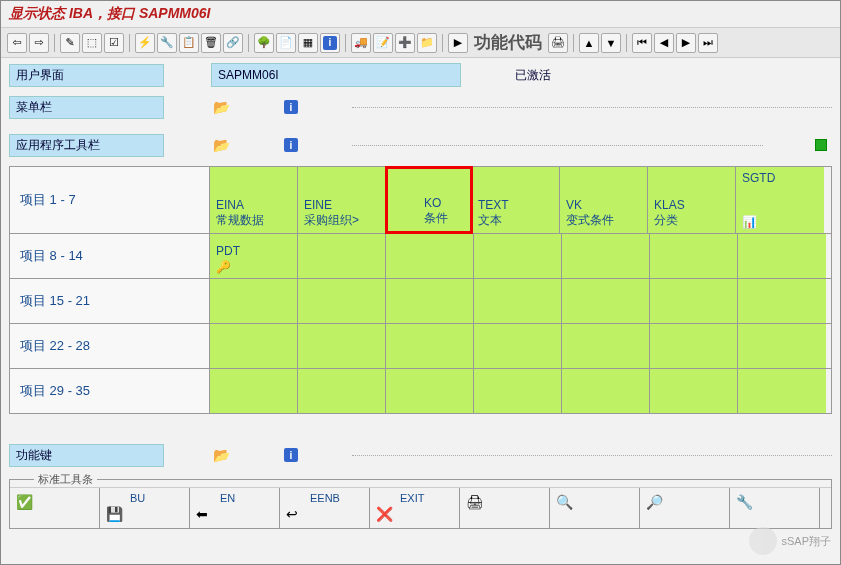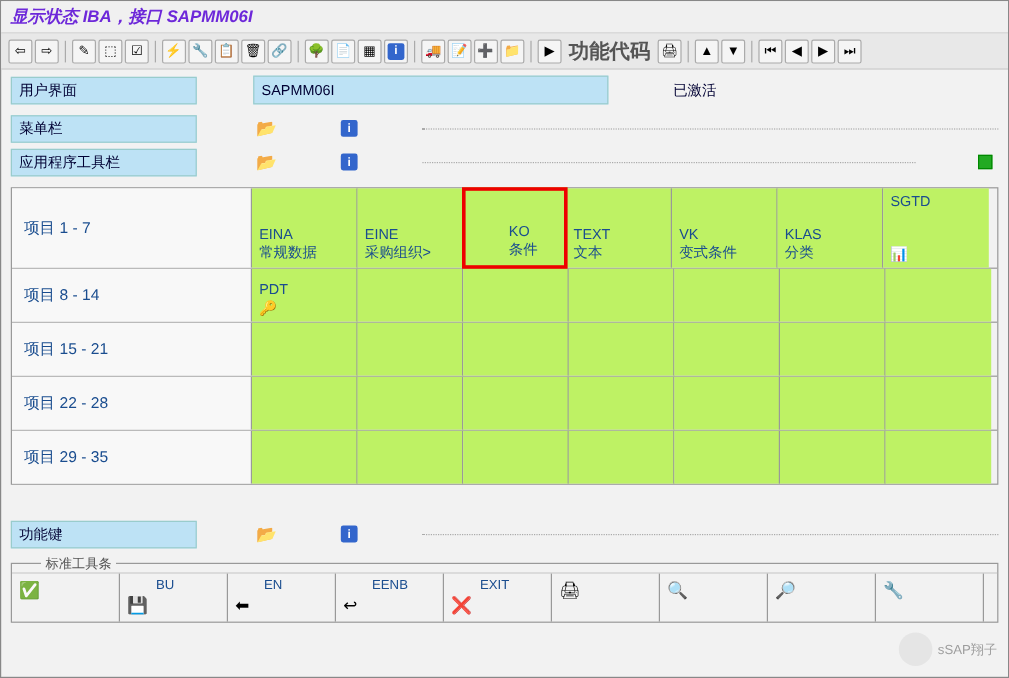--- a/index.html
+++ b/index.html
@@ -1,26 +1,26 @@
 <!DOCTYPE html>
 <html><head>
 <meta charset="utf-8">
 <style>
 * { box-sizing: border-box; margin: 0; padding: 0; }
 body { font-family: Arial, "Microsoft YaHei", sans-serif; font-size: 12px; background: #f2f2f2; width: 841px; height: 565px; overflow: hidden; position: relative; }
 .window { border: 1px solid #888; background: #f2f2f2; height: 100%; }
-.title-bar { background: #f0f0f0; padding: 4px 8px; border-bottom: 1px solid #ccc; color: #6d28d9; font-style: italic; font-size: 14px; font-weight: bold; }
+.title-bar { background: #f0f0f0; padding: 4px 8px; border-bottom: 1px solid #ccc; color: #b91c1c; font-style: italic; font-size: 14px; font-weight: bold; }
 .toolbar { background: #e8e8e8; padding: 3px 6px; border-bottom: 1px solid #ccc; display: flex; align-items: center; gap: 2px; }
 .tb-btn { width: 20px; height: 20px; border: 1px solid #aaa; background: #f5f5f5; display: inline-flex; align-items: center; justify-content: center; font-size: 11px; cursor: pointer; border-radius: 2px; }
 .tb-sep { width: 1px; height: 18px; background: #aaa; margin: 0 3px; }
 .tb-label { font-size: 17px; color: #555; margin: 0 4px; font-weight: bold; }
 .content { padding: 6px 8px; }
 .form-row { display: flex; align-items: center; margin-bottom: 4px; height: 22px; gap: 44px; }
 .form-label { width: 155px; background: #bde2f5; padding: 2px 6px; color: #003; border: 1px solid #9cc; font-size: 12px; }
-.form-value { width: 296px; background: #bde2f5; padding: 4px 6px; color: #003; border: 1px solid #9cc; margin-left: 3px; font-size: 12px; }
+.form-value { width: 250px; background: #bde2f5; padding: 4px 6px; color: #003; border: 1px solid #9cc; margin-left: 3px; font-size: 12px; }
 .status-text { margin-left: 10px; color: #003; font-size: 12px; }
 .icon-slot { width: 22px; height: 20px; display: inline-flex; align-items: center; justify-content: center; margin-left: 3px; }
 .green-box { width: 12px; height: 12px; background: #2a2; border: 1px solid #080; }
 .info-icon { color: #fff; background: #36c; width: 14px; height: 14px; display: inline-flex; align-items: center; justify-content: center; font-weight: bold; font-size: 10px; border-radius: 2px; }
 .folder-icon { color: #ca5; font-size: 14px; }
 .grid { margin-top: 10px; border: 1px solid #999; }
 .grid-row { display: flex; border-bottom: 1px solid #999; }
 .grid-row:last-child { border-bottom: none; }
 .grid-label { width: 200px; padding: 8px 10px; color: #1a4d8f; font-size: 13px; border-right: 1px solid #999; background: #f8f8f8; display: flex; align-items: center; }
 .grid-cell { width: 88px; border-right: 1px solid #999; padding: 4px 6px; background: #bef264; display: flex; flex-direction: column; justify-content: flex-end; min-height: 44px; }
@@ -94,21 +94,21 @@
       <div class="form-label">菜单栏</div>
       <span class="icon-slot">
           <span class="folder-icon">📂</span>
         </span>
       <span class="icon-slot">
           <span class="info-icon">i</span>
         </span>
       <div style="flex:1;border-bottom:1px dotted #aaa;margin-left:6px;"></div>
     </div>
 
-    <div class="form-row" style="margin-top:6px;align-items:center;">
+    <div class="form-row" style="margin-top:16px;align-items:center;">
       <div class="form-label">应用程序工具栏</div>
       <span class="icon-slot">
           <span class="folder-icon">📂</span>
         </span>
       <span class="icon-slot">
           <span class="info-icon">i</span>
         </span>
       <div style="flex:1;border-bottom:1px dotted #aaa;margin-left:6px;"></div>
       <span class="icon-slot">
           <span class="green-box"></span>

